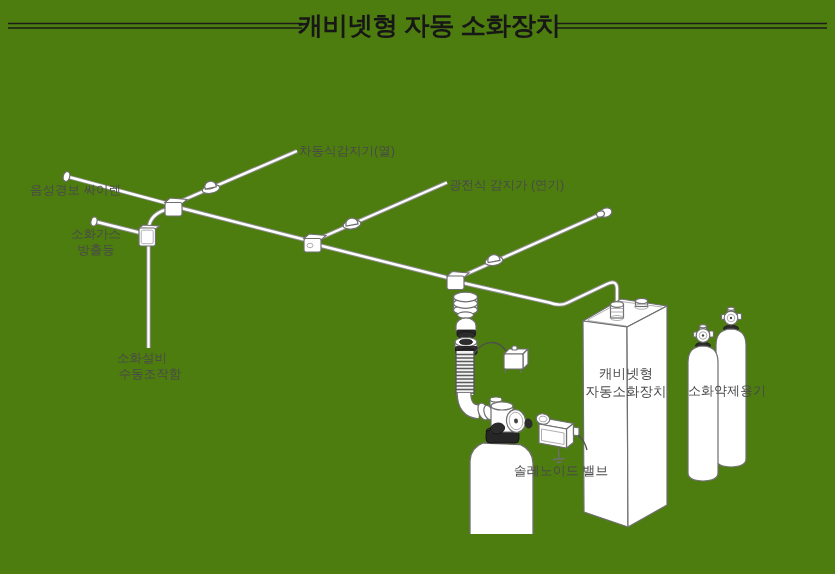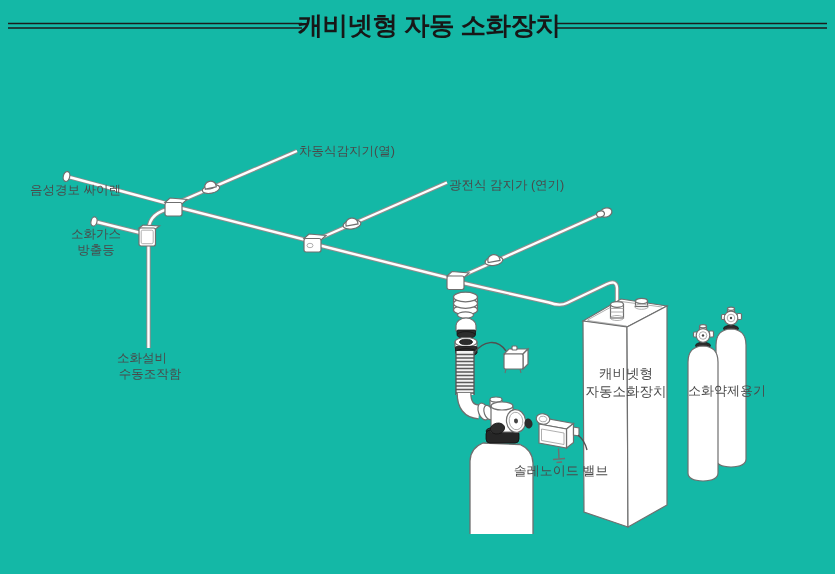--- a/index.html
+++ b/index.html
@@ -1,16 +1,16 @@
 <!DOCTYPE html>
 <html><head>
 <meta charset="utf-8">
 <style>
   html,body{margin:0;padding:0;background:#ffffff;}
-  .page{position:relative;width:835px;height:574px;background:#14b8a6;overflow:hidden;
+  .page{position:relative;width:835px;height:574px;background:#4d7c0f;overflow:hidden;
         font-family:"Liberation Sans",sans-serif;}
   svg{display:block;}
   .pipe-o{stroke:#8e8e8e;stroke-width:4.4;fill:none;}
   .pipe-i{stroke:#ffffff;stroke-width:2.4;fill:none;}
   .ln{stroke:#6f6f6f;stroke-width:1.2;fill:#ffffff;}
   .lnt{stroke:#9a9a9a;stroke-width:0.8;fill:none;}
   .wire{stroke:#4f4f4f;stroke-width:1.4;fill:none;}
   .dk{fill:#2c2c2c;stroke:#141414;stroke-width:0.8;}
   .ribs{stroke:#5a5a5a;stroke-width:1.3;fill:none;}
   .lbl{font:12.5px "Liberation Sans",sans-serif;fill:#4a4a4a;}

